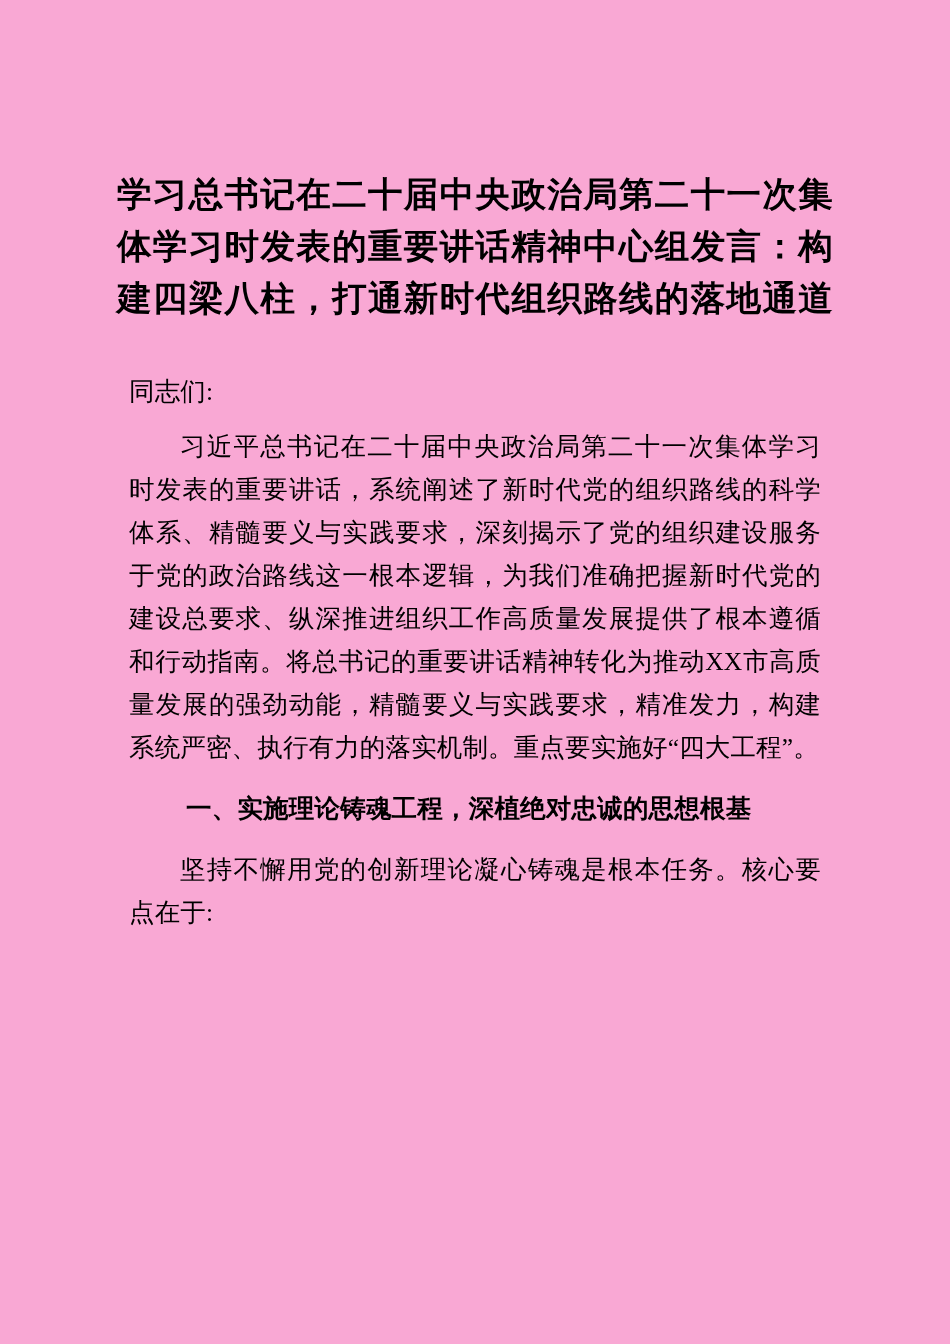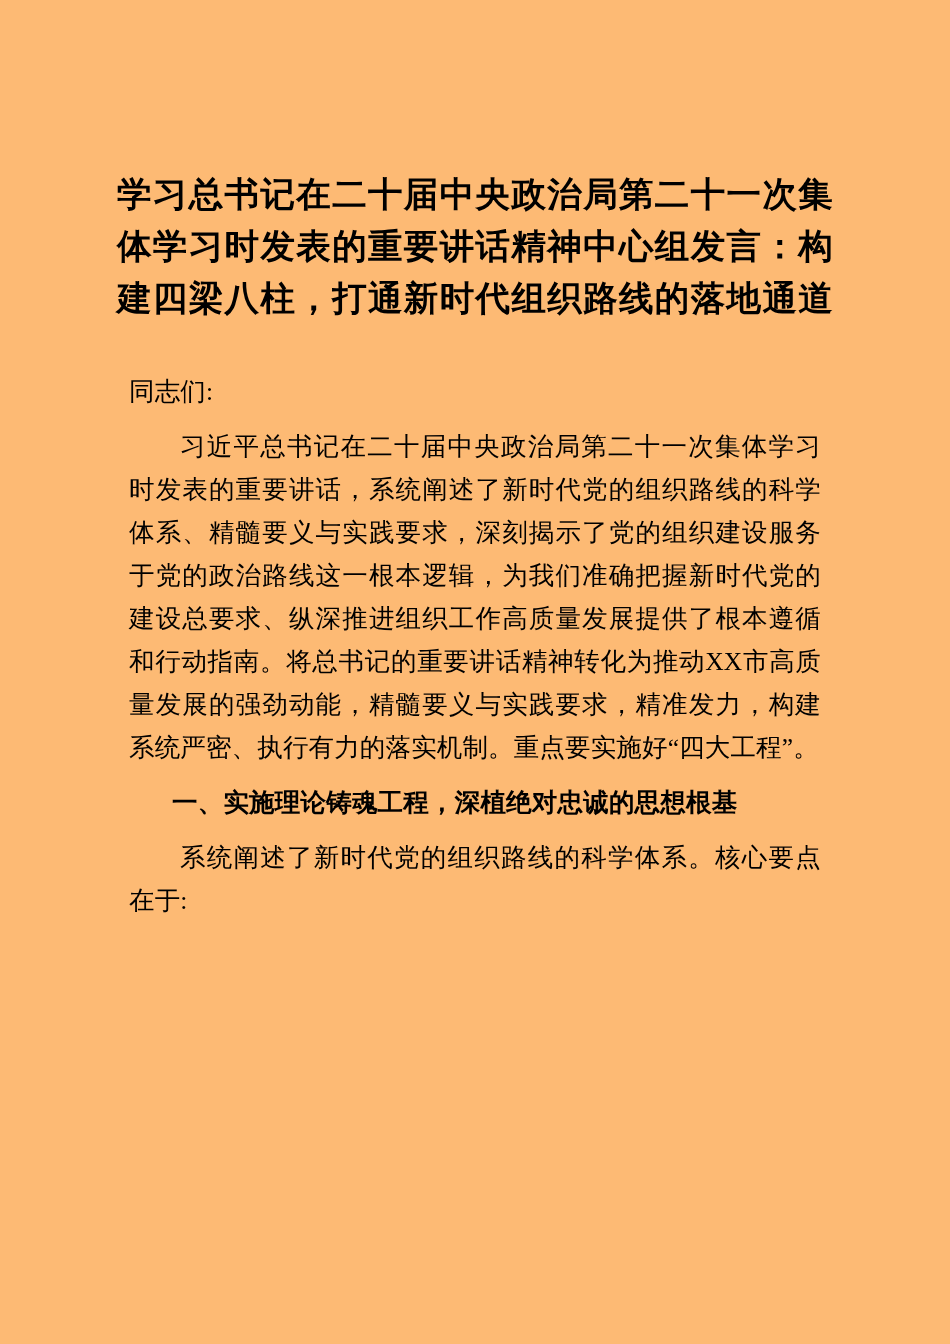--- a/index.html
+++ b/index.html
@@ -15,21 +15,21 @@
     color: #000000;
     -webkit-font-smoothing: antialiased;
   }
 
   .page {
     position: relative;
     width: 950px;
     height: 1344px;
     box-sizing: border-box;
     padding: 0;
-    background: #fdba74;
+    background: #f9a8d4;
   }
 
   .content {
     position: absolute;
     left: 117px;
     top: 168px;
     width: 716px;
   }
 
   
@@ -70,35 +70,35 @@
   
   .section-heading {
     font-family: "Liberation Sans", "DejaVu Sans", sans-serif;
     font-weight: 700;
     font-size: 25.5px;
     line-height: 43px;
     letter-spacing: 0.2px;
     text-indent: 2em;
     text-align: left;
     word-break: break-all;
-    margin: 4px;
+    margin: 18px;
     color: #000;
   }
 </style>
 </head>
 <body>
 
 <div class="page">
   <div class="content">
 
     <h1 class="doc-title">学习总书记在二十届中央政治局第二十一次集体学习时发表的重要讲话精神中心组发言：构建四梁八柱，打通新时代组织路线的落地通道</h1>
 
     <p class="para flush">同志们:</p>
 
     <p class="para indent">习近平总书记在二十届中央政治局第二十一次集体学习时发表的重要讲话，系统阐述了新时代党的组织路线的科学体系、精髓要义与实践要求，深刻揭示了党的组织建设服务于党的政治路线这一根本逻辑，为我们准确把握新时代党的建设总要求、纵深推进组织工作高质量发展提供了根本遵循和行动指南。将总书记的重要讲话精神转化为推动XX市高质量发展的强劲动能，精髓要义与实践要求，精准发力，构建系统严密、执行有力的落实机制。重点要实施好“四大工程”。</p>
 
     <p class="section-heading">一、实施理论铸魂工程，深植绝对忠诚的思想根基</p>
 
-    <p class="para indent">系统阐述了新时代党的组织路线的科学体系。核心要点在于:</p>
+    <p class="para indent">坚持不懈用党的创新理论凝心铸魂是根本任务。核心要点在于:</p>
 
 
   </div>
 </div>
 
 </body></html>

